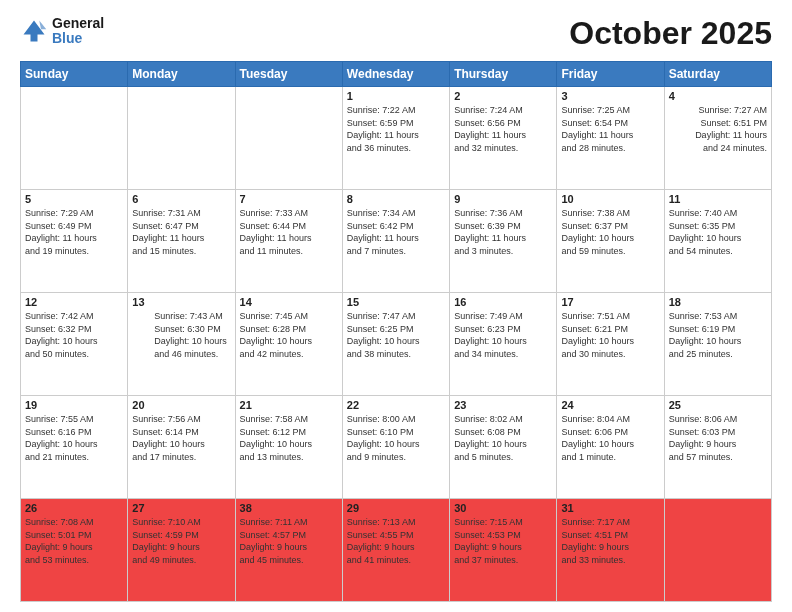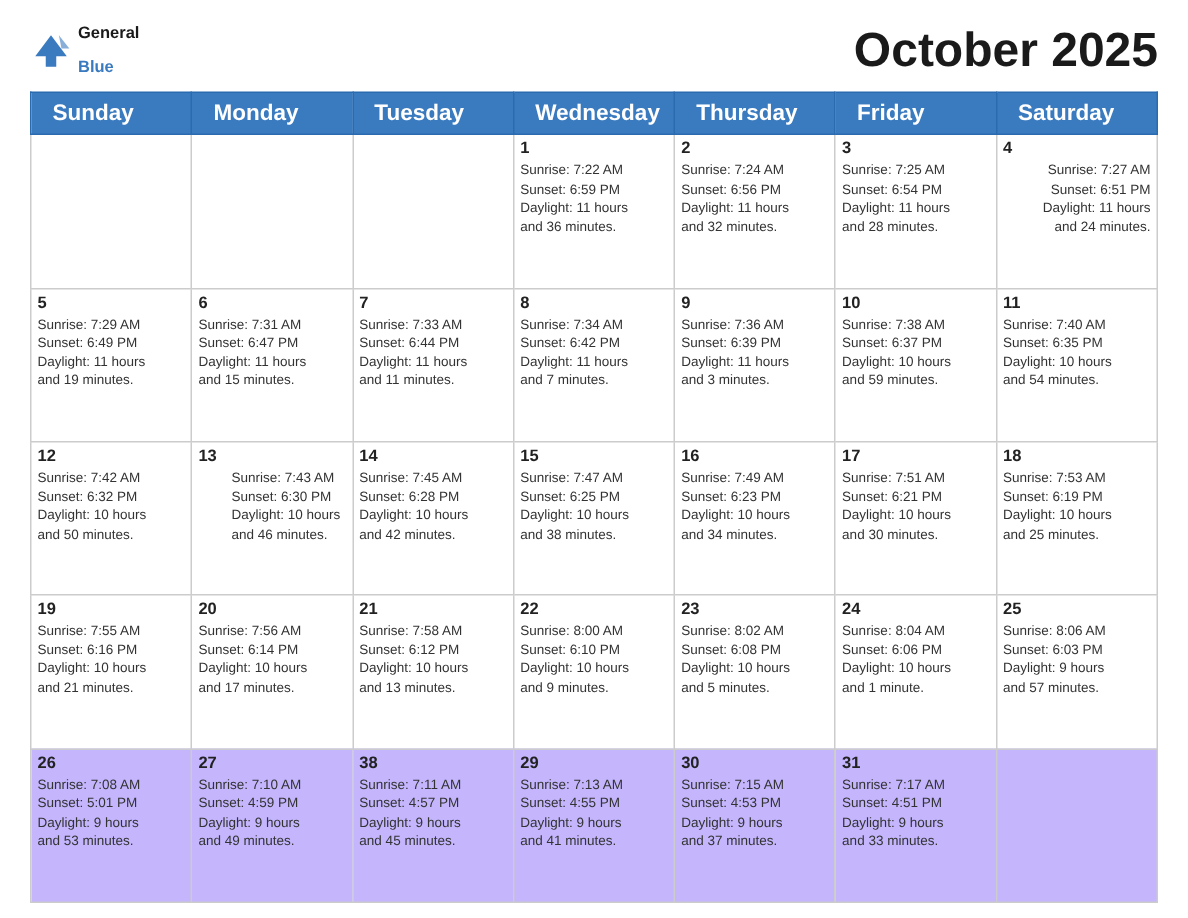--- a/index.html
+++ b/index.html
@@ -24,25 +24,24 @@
       margin-bottom: 10px;
     }
     .logo {
       display: flex;
       align-items: center;
       gap: 4px;
     }
     .logo-text {
       display: flex;
       flex-direction: column;
-      font-size: 11px;
+      font-size: 14px;
       font-weight: bold;
       color: #1a1a1a;
       line-height: 1.1;
-      gap: 11px;
     }
     .logo-text span:first-child { color: #1a1a1a; }
     .logo-text span:last-child { color: #3a7abf; }
     .logo-icon {
       width: 28px;
       height: 28px;
     }
     .title-block {
       text-align: right;
     }
@@ -60,37 +59,37 @@
     .calendar {
       flex: 1;
       border: 1px solid #ccc;
       border-collapse: collapse;
       width: 100%;
       table-layout: fixed;
     }
     .calendar th {
       background-color: #3a7abf;
       color: #fff;
-      font-size: 15px;
+      font-size: 12px;
       font-weight: bold;
-      padding: 5px 14px;
+      padding: 5px 4px;
       text-align: left;
       border: 1px solid #2a6aaf;
     }
     .calendar td {
       border: 1px solid #ccc;
       vertical-align: top;
       padding: 3px 4px;
       font-size: 9.5px;
       color: #222;
       background: #fff;
       height: 88px;
     }
     .calendar tr:last-child td {
-      background-color: #c4b5fd;
+      background-color: #ef4444;
     }
     .day-number {
       font-size: 11px;
       font-weight: bold;
       margin-bottom: 2px;
     }
     .day-info {
       font-size: 9px;
       line-height: 1.4;
       color: #333;

